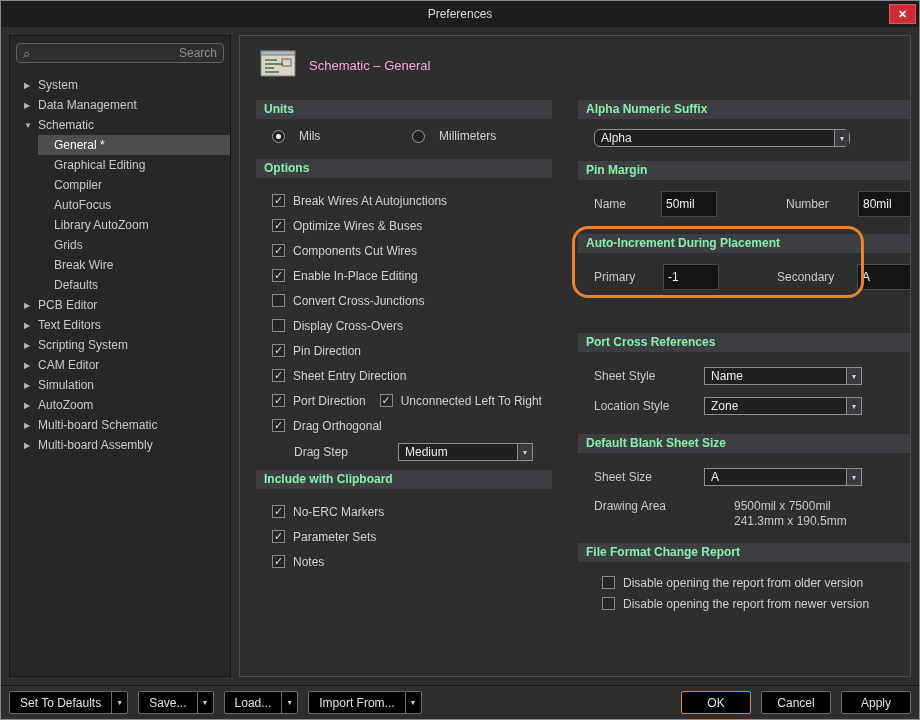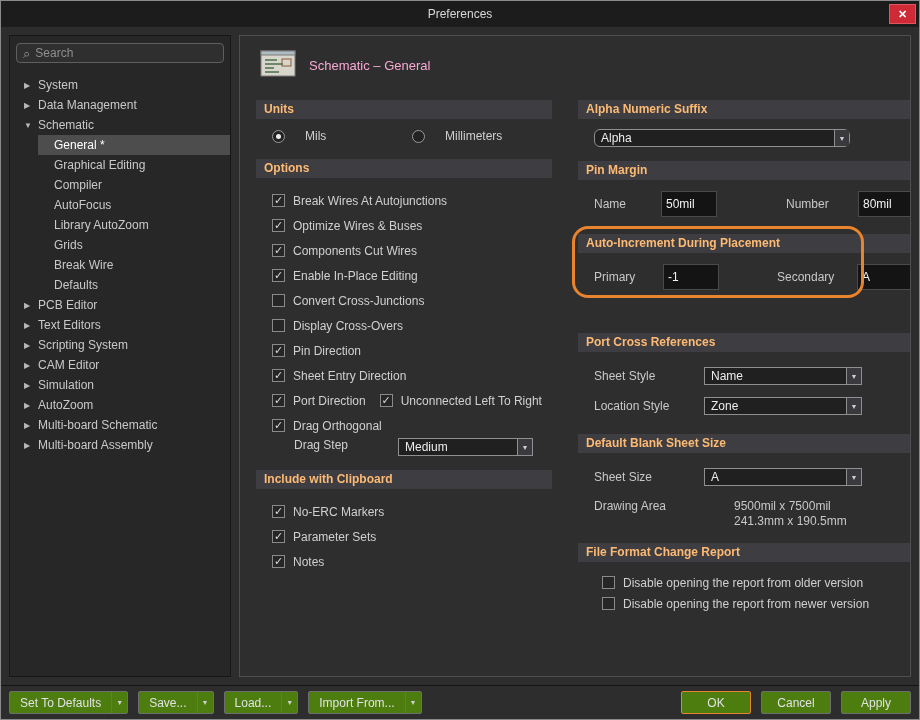--- a/index.html
+++ b/index.html
@@ -13,60 +13,60 @@
   .close-btn { position:absolute; right:3px; top:3px; width:27px; height:20px; background:#ce2b37; color:#fff; font-weight:bold; font-size:11px; display:flex; align-items:center; justify-content:center; cursor:pointer; border:1px solid #e05560; }
 
   
   .content { flex:1; display:flex; gap:8px; padding:8px; overflow:hidden; }
   .sidebar { width:222px; flex-shrink:0; background:#272727; border:1px solid #161616; display:flex; flex-direction:column; }
   .main { flex:1; background:#2e2e2e; border:1px solid #4f4f4f; padding:14px 16px; overflow:hidden; }
 
   
   .searchbox { margin:7px 6px 4px 6px; height:20px; background:#2f2f2f; border:1px solid #5f5f5f; border-radius:4px; display:flex; align-items:center; padding:0 6px; gap:5px; }
   .search-icon { color:#9a9a9a; font-size:13px; line-height:1; }
-  .searchbox input { background:transparent; border:none; outline:none; color:#ddd; font-size:12px; width:100%; font-family:"Liberation Sans", sans-serif; }
+  .searchbox input { background:transparent; border:none; outline:none; color:#ddd; font-size:12px; width:100%; font-family:"Liberation Sans", sans-serif;text-align:right; }
   .searchbox input::placeholder { color:#8f8f8f; }
   .tree { margin-top:8px; }
   .tree-item { height:20px; display:flex; align-items:center; color:#c9c9c9; cursor:pointer; }
   .tree-item.lvl0 { padding-left:14px; }
   .tree-item.lvl1 { margin-left:28px; padding-left:2px; }
   .tree-arrow { width:14px; font-size:8px; color:#b8b8b8; flex-shrink:0; }
   .tree-item.selected { background:#4d4d4d; color:#ffffff; }
 
   
   .page-header { display:flex; align-items:center; gap:13px; margin-bottom:20px; padding-left:4px; }
   .page-title { font-size:13px; color:#f9a8d4; }
 
   
   .columns { display:flex; gap:26px; }
   .col-left { width:296px; flex-shrink:0; }
   .col-right { flex:1; }
 
-  .section-h { background:#3e3e42; color:#fdba74; font-weight:bold; font-size:12px; padding:2px 8px; line-height:15px; margin-bottom:10px; }
+  .section-h { background:#3e3e42; color:#86efac; font-weight:bold; font-size:12px; padding:2px 8px; line-height:15px; margin-bottom:10px; }
 
   
   .radio-row { display:flex; padding-left:16px; margin-bottom:16px; margin-top:4px; }
-  .radio-item { display:flex; align-items:center; gap:20px; width:146px; cursor:pointer; }
+  .radio-item { display:flex; align-items:center; gap:14px; width:146px; cursor:pointer; }
   .radio { width:13px; height:13px; border-radius:50%; border:1px solid #9a9a9a; background:#222; position:relative; flex-shrink:0; }
   .radio.on::after { content:""; position:absolute; left:3px; top:3px; right:3px; bottom:3px; border-radius:50%; background:#ececec; }
 
   .check-row { display:flex; align-items:center; gap:8px; padding-left:16px; height:25px; color:#d0d0d0; }
   .check-row.small { height:21px; padding-left:24px; }
   .cb { width:13px; height:13px; border:1px solid #8a8a8a; background:#262626; display:flex; align-items:center; justify-content:center; font-size:11px; line-height:11px; color:#dcdcdc; cursor:pointer; flex-shrink:0; }
   .cb.checked::after { content:"✓"; }
   .check-pair { display:flex; align-items:center; padding-left:16px; height:25px; gap:14px; }
   .check-pair .grp { display:flex; align-items:center; gap:8px; }
 
   .dd { height:18px; background:#202020; border:1px solid #8f8f8f; display:flex; align-items:center; color:#ececec; cursor:pointer; }
   .dd .val { flex:1; padding:0 6px; white-space:nowrap; overflow:hidden; }
   .dd .arrow { width:15px; align-self:stretch; background:#3a3a3e; border-left:1px solid #8f8f8f; display:flex; align-items:center; justify-content:center; font-size:7px; color:#cfcfcf; }
 
   .tfield { width:56px; height:26px; background:#141414; border:1px solid #4a4a4a; color:#f2f2f2; font-size:12px; padding:0 4px; font-family:"Liberation Sans", sans-serif; }
 
-  .dragstep-row { display:flex; align-items:flex-start; padding-left:38px; height:28px; margin-bottom:4px; }
+  .dragstep-row { display:flex; align-items:center; padding-left:38px; height:28px; margin-bottom:4px; }
   .dragstep-row .lab { width:104px; }
   .dragstep-row .dd { width:135px; }
 
   .field-row { display:flex; align-items:center; padding-left:16px; height:28px; margin-bottom:2px;gap:20px; }
   .field-row .lab { color:#c8c8c8; }
   .pm-row .lab1 { width:47px; } .pm-row .gap { width:29px; } .pm-row .lab2 { width:52px; }
   .ai-row .lab1 { width:49px; } .ai-row .gap { width:18px; } .ai-row .lab2 { width:60px; }
 
   .sel-row .lab { width:90px; }
   .sel-row .dd { width:158px; }
@@ -76,21 +76,21 @@
 
   .area-row { display:flex; padding-left:16px; margin-top:8px; }
   .area-row .lab { width:90px; color:#c8c8c8; line-height:15px; }
   .area-vals { margin-left:50px; color:#c8c8c8; line-height:15px; }
 
   .mb14 { margin-bottom:14px; }
   .dd-alpha { width:256px; margin-left:16px; margin-bottom:14px;border-radius:6px; }
 
   
   .footer { height:34px; flex-shrink:0; border-top:1px solid #151515; display:flex; align-items:center; padding:0 8px; gap:10px; background:#2d2d2d; }
-  .btn { height:23px; background:#4d7c0f; border:1px solid #6e6e6e; border-radius:2px; color:#e2e2e2; font-size:12px; display:flex; align-items:center; padding:0 12px; cursor:pointer; }
+  .btn { height:23px; background:#000000; border:1px solid #6e6e6e; border-radius:2px; color:#e2e2e2; font-size:12px; display:flex; align-items:center; padding:0 12px; cursor:pointer; }
   .split { padding:0; }
   .split .lbl { padding:0 10px; }
   .split .darr { width:16px; align-self:stretch; border-left:1px solid #6e6e6e; display:flex; align-items:center; justify-content:center; font-size:7px; color:#cfcfcf; }
   .right-group { margin-left:auto; display:flex; gap:10px; }
   .btn.w70 { width:70px; justify-content:center; }
   .btn.ok { border-color:#e8832e; }
 </style>
 </head>
 <body>
 

